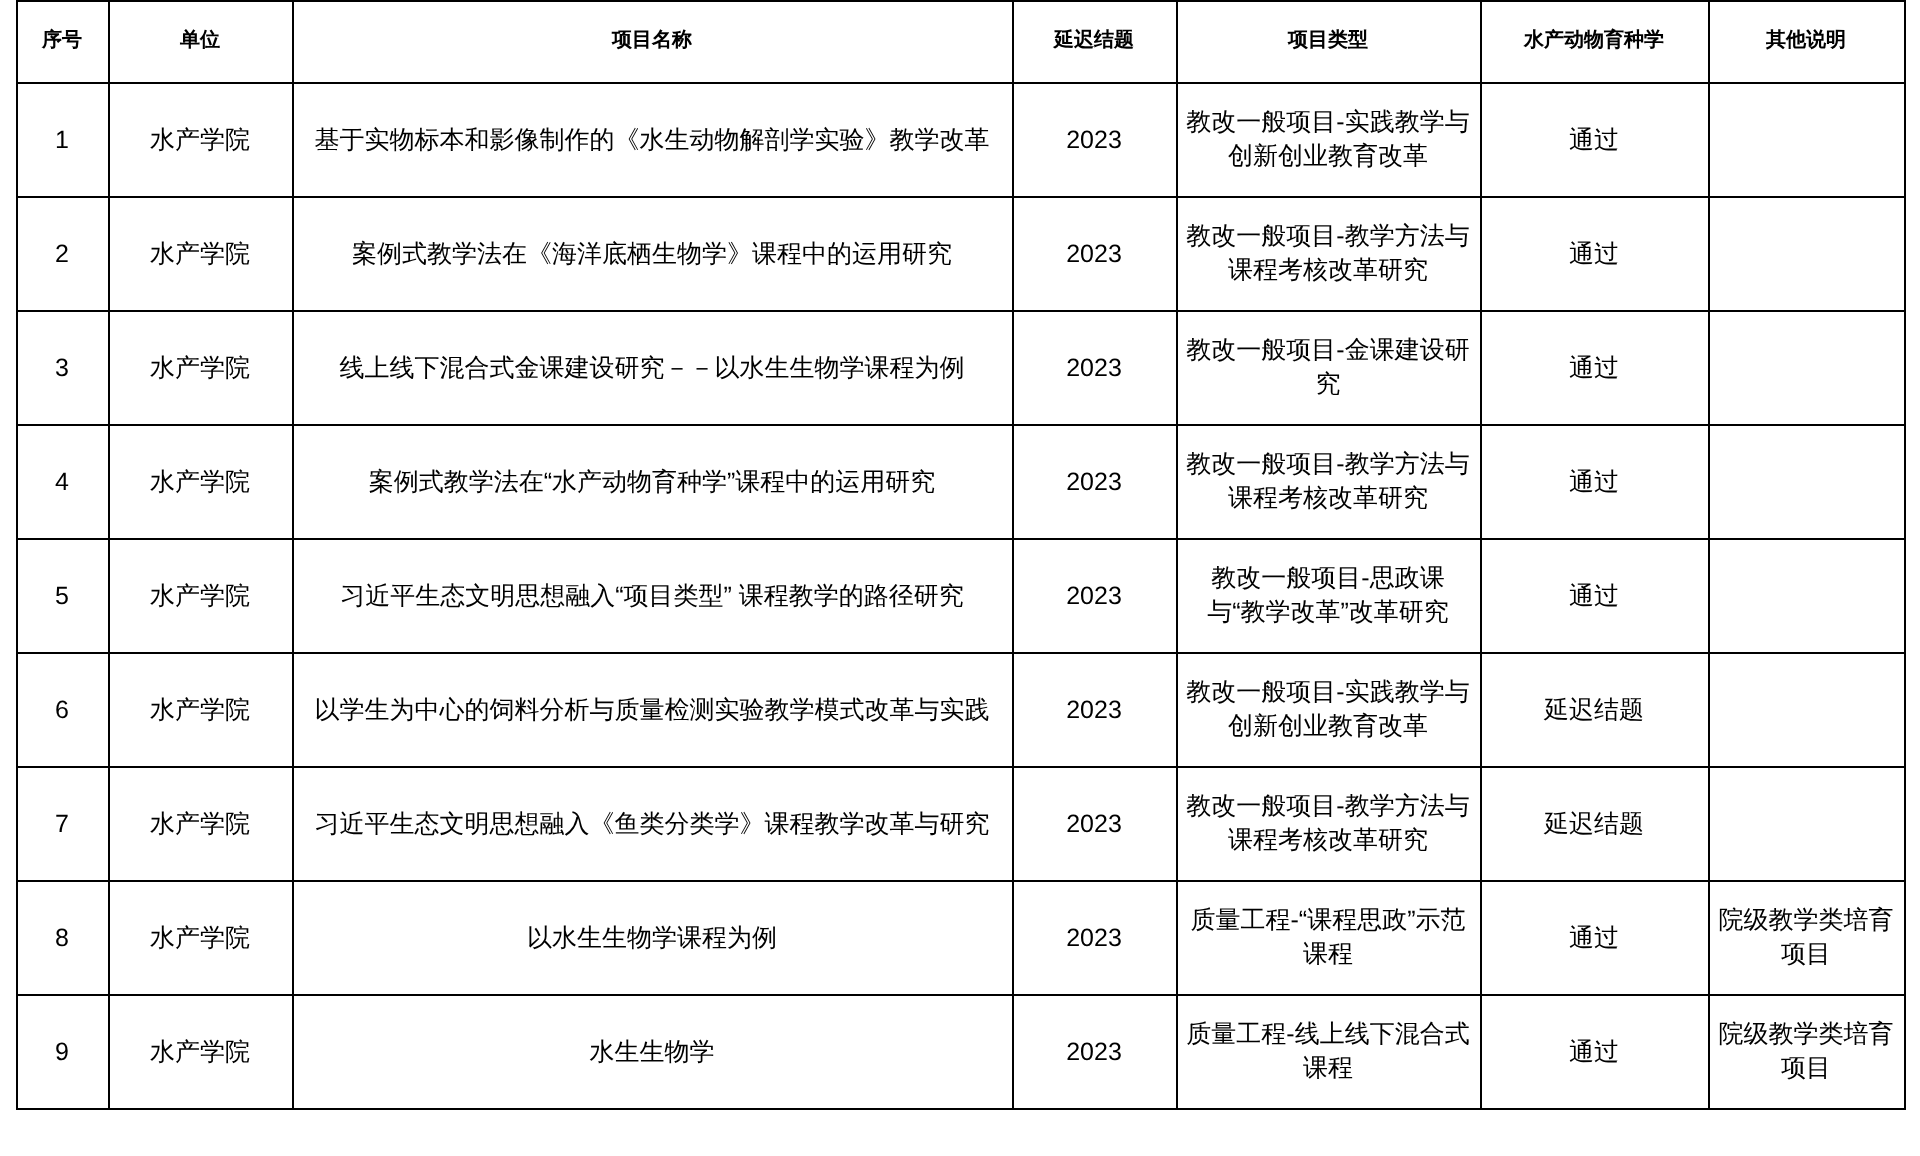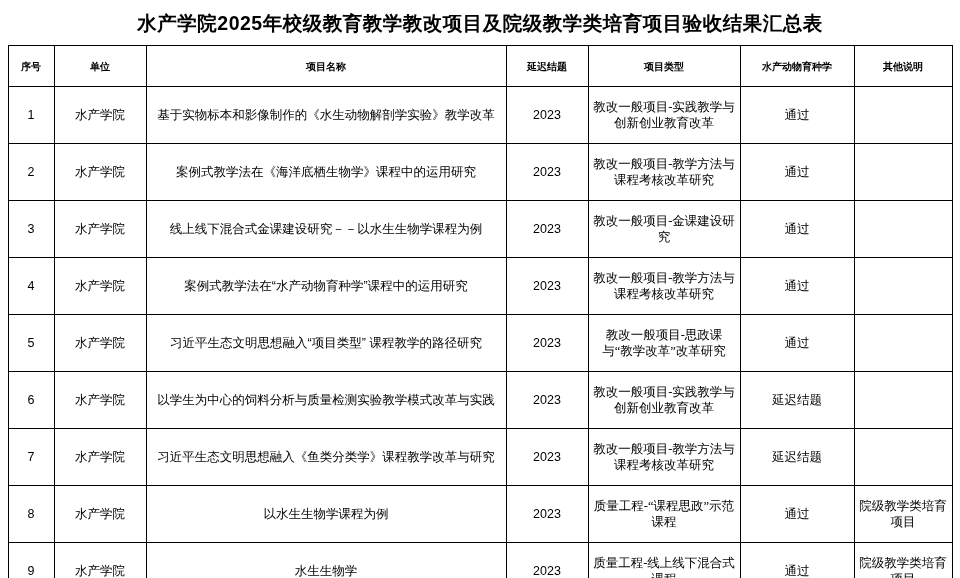--- a/index.html
+++ b/index.html
@@ -59,33 +59,31 @@
   .col-year  { width: 82px; }
   .col-type  { width: 152px; }
   .col-res   { width: 114px; }
   .col-other { width: 98px; }
   .cell-name {
     font-size: 13px;
   }
   .cell-type {
     font-size: 12px;
     line-height: 1.3;
-    font-family: Liberation Serif, serif;
   }
   .cell-other {
     font-size: 12px;
     line-height: 1.3;
   }
 </style>
 </head>
 <body>
 
 <div class="page">
 
-  <div class="doc-title">水产学院2025年校级教育教学教改项目及院级教学类培育项目验收结果汇总表</div>
 
   <table class="result-table">
     <colgroup>
       <col class="col-seq">
       <col class="col-unit">
       <col class="col-name">
       <col class="col-year">
       <col class="col-type">
       <col class="col-res">
       <col class="col-other">

